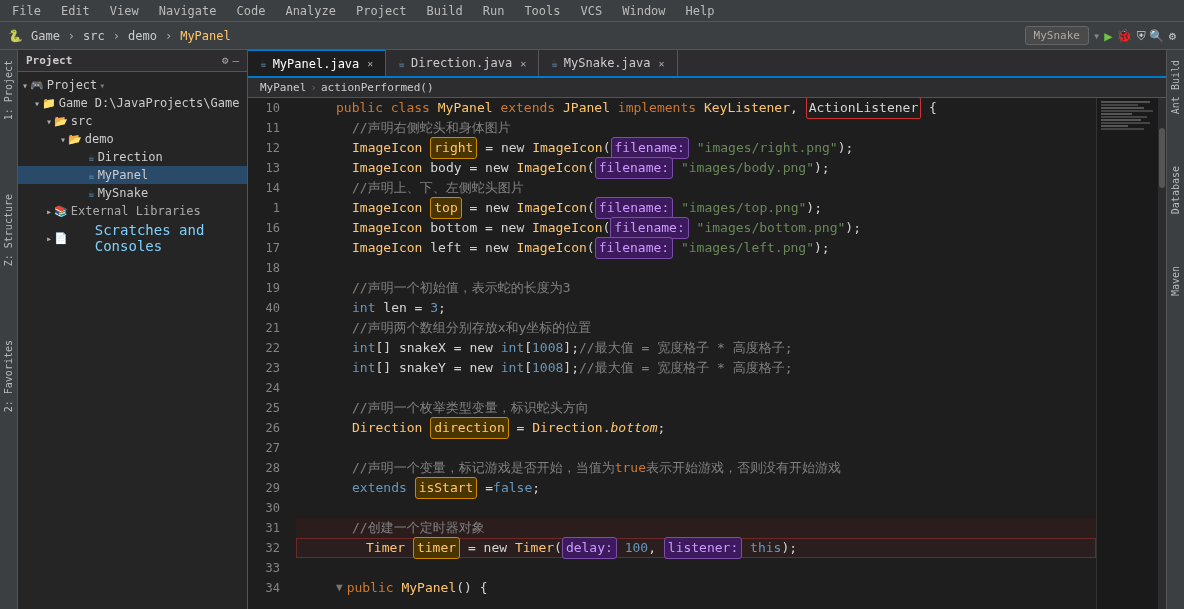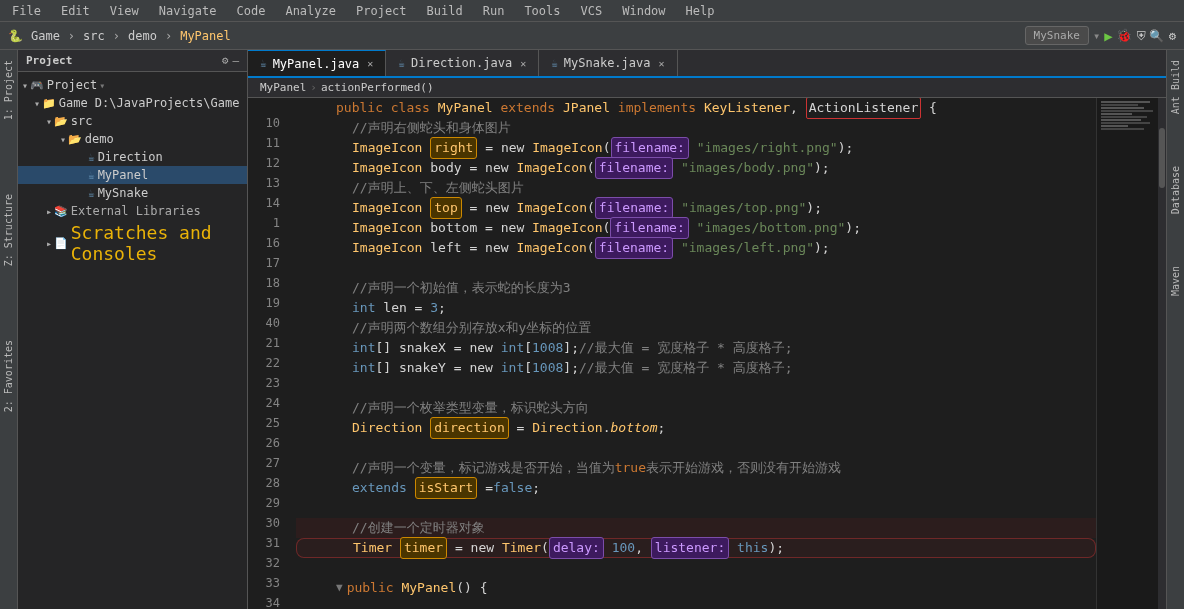--- a/index.html
+++ b/index.html
@@ -147,21 +147,21 @@
       display: flex;
       overflow: hidden;
       font-size: 13px;
       line-height: 20px;
     }
     .line-numbers {
       width: 40px;
       background: #1e1e1e;
       color: #858585;
       text-align: right;
-      padding: 15px 8px 0 0;
+      padding: 0 8px 0 0;
       user-select: none;
       font-size: 12px;
       overflow: hidden;
     }
     .line-num {
       height: 20px;
       display: flex;
       align-items: center;
       justify-content: flex-end;
       font-size: 12px;
@@ -321,21 +321,21 @@
 
       <div class="tree-item" style="padding-left: 28px;">
         <span class="tree-arrow">▸</span>
         <span style="color:#888; margin-right:3px; font-size:11px;">📚</span>
         <span style="font-size:12px; color:#aaaaaa;">External Libraries</span>
       </div>
 
       <div class="tree-item" style="padding-left: 28px;">
         <span class="tree-arrow">▸</span>
         <span style="color:#888; margin-right:3px; font-size:11px;">📄</span>
-        <span style="font-size:18px; color:#eab308;">Scratches and Consoles</span>
+        <span style="font-size:14px; color:#7dd3fc;margin-left:24px;">Scratches and Consoles</span>
       </div>
     </div>
   </div>
 
   <div class="editor-area">
 
     <div class="editor-tabs">
       <div class="editor-tab active">
         <span style="color:#6897bb; font-size:11px;">☕</span>
         <span>MyPanel.java</span>
@@ -577,21 +577,21 @@
             <span class="plain">;</span>
         </div>
 
         <div class="code-line"></div>
 
         <div class="code-line line-highlighted">
           <span style="padding-left: 56px;"></span>
           <span class="cmt">//创建一个定时器对象</span>
         </div>
 
-        <div class="code-line line-highlighted-timer" style="border-radius:8px;">
+        <div class="code-line line-highlighted-timer" style="border-radius:0;padding-left:13px;">
           <span style="padding-left: 56px;"></span>
           <span class="cls">Timer</span>
             <span class="plain">&nbsp;</span>
           <span class="token-box token-box-orange">timer</span>
             <span class="plain">&nbsp;= new&nbsp;</span>
           <span class="cls">Timer</span>
             <span class="plain">(</span>
           <span class="token-box token-box-purple">delay:</span>
             <span class="plain">&nbsp;</span>
           <span class="num">100</span>

